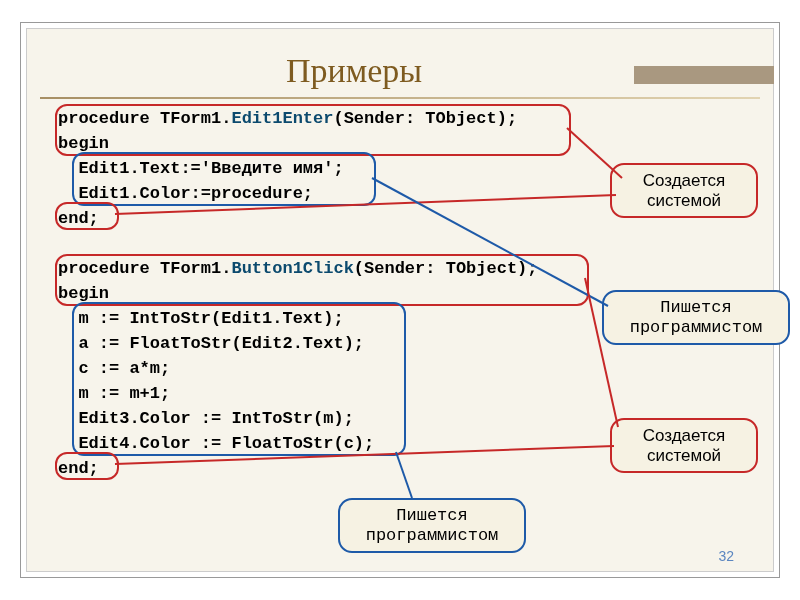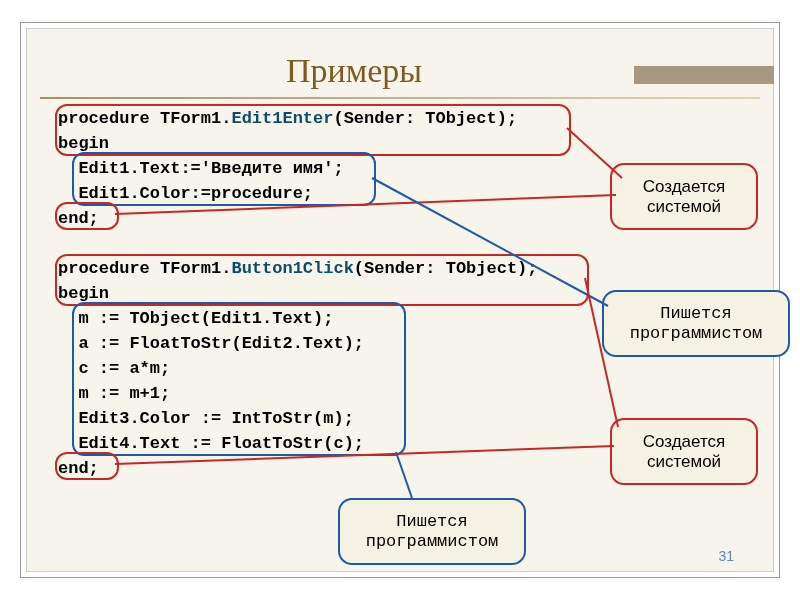--- a/index.html
+++ b/index.html
@@ -68,21 +68,21 @@
     font-weight: bold;
     line-height: 25px;
     color: #000;
     white-space: pre;
   }
   .evt { color: #0c4a6e; }
   .callout {
     position: absolute;
     border: 2px solid;
     border-radius: 14px;
-    padding: 12px 12px;
+    padding: 6px 12px;
     background: #f6f2e3;
     font-family: Arial, sans-serif;
     font-size: 17px;
     text-align: center;
     line-height: 1.15;
   }
   .callout.red { border-color: #c62828; }
   .callout.blue { border-color: #1e5aa8; font-family: Liberation Mono, monospace; }
   .outline {
     position: absolute;
@@ -119,26 +119,26 @@
 <div class="hr"></div>
 
 <div class="code-area"><span><span>procedure TForm1.</span><span class="evt">Edit1Enter</span><span>(Sender: TObject);</span></span>
 <span>begin</span>
 <span>  Edit1.Text:='Введите имя';</span>
 <span>  Edit1.Color:=procedure;</span>
 <span>end;</span>
 
 <span><span>procedure TForm1.</span><span class="evt">Button1Click</span><span>(Sender: TObject);</span></span>
 <span>begin</span>
-<span>  m := TObject(Edit1.Text);</span>
+<span>  m := IntToStr(Edit1.Text);</span>
 <span>  a := FloatToStr(Edit2.Text);</span>
 <span>  c := a*m;</span>
 <span>  m := m+1;</span>
 <span>  Edit3.Color := IntToStr(m);</span>
-<span>  Edit4.Text := FloatToStr(c);</span>
+<span>  Edit4.Color := FloatToStr(c);</span>
 <span>end;</span></div>
 
 <div class="outline red" style="left:55px; top:104px; width:512px; height:48px;"></div>
 <div class="outline blue" style="left:72px; top:152px; width:300px; height:50px;"></div>
 <div class="outline red" style="left:55px; top:202px; width:60px; height:24px;"></div>
 
 <div class="outline red" style="left:55px; top:254px; width:530px; height:48px;"></div>
 <div class="outline blue" style="left:72px; top:302px; width:330px; height:150px;"></div>
 <div class="outline red" style="left:55px; top:452px; width:60px; height:24px;"></div>
 
@@ -157,13 +157,13 @@
 
 <svg class="connectors">
   <line x1="567" y1="128" x2="622" y2="178" stroke="#c62828" stroke-width="2"></line>
   <line x1="115" y1="214" x2="616" y2="195" stroke="#c62828" stroke-width="2"></line>
   <line x1="372" y1="178" x2="608" y2="306" stroke="#1e5aa8" stroke-width="2"></line>
   <line x1="585" y1="278" x2="618" y2="427" stroke="#c62828" stroke-width="2"></line>
   <line x1="115" y1="464" x2="614" y2="446" stroke="#c62828" stroke-width="2"></line>
   <line x1="396" y1="452" x2="412" y2="498" stroke="#1e5aa8" stroke-width="2"></line>
 </svg>
 
-<div class="pagenum">31</div>
+<div class="pagenum">32</div>
 
 </body></html>

